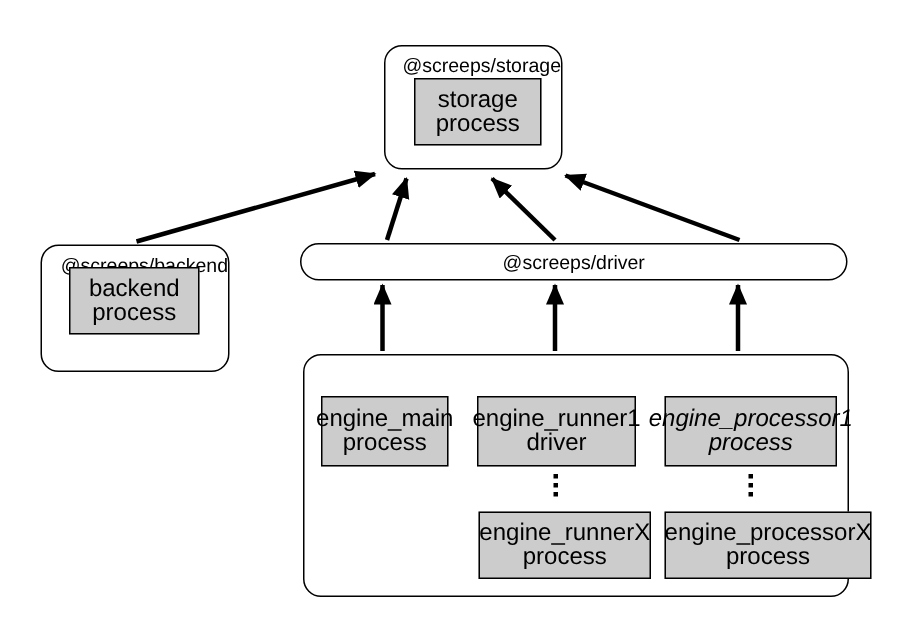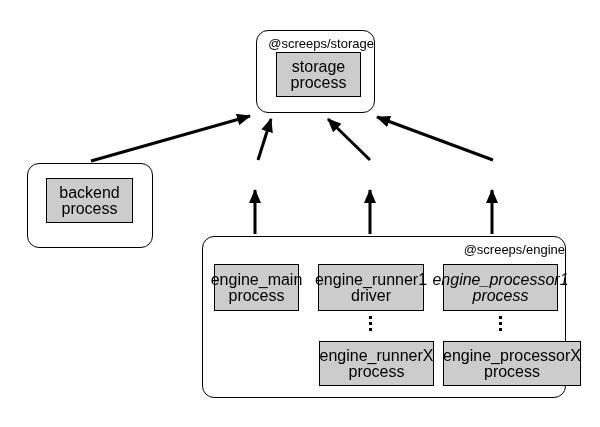--- a/index.html
+++ b/index.html
@@ -91,27 +91,30 @@
       <line x1="492" y1="234" x2="492" y2="190" stroke="#000000" stroke-width="3" marker-end="url(#arrowhead)"></line>
     </svg>
 
   <div class="group" style="left:256px; top:30px; width:119px; height:83px;">
     <div class="group-label">@screeps/storage</div>
     <div class="process" style="left:19px; top:21px; width:85px; height:45px;">storage
 process</div>
   </div>
 
   <div class="group" style="left:27px; top:163px; width:126px; height:85px;">
+    <div class="group-label">@screeps/backend</div>
     <div class="process" style="left:18px; top:14px; width:87px; height:45px;">backend
 process</div>
   </div>
 
+  <div class="pill" style="left:200px; top:162px; width:365px; height:25px;">
+    <span>@screeps/driver</span>
+  </div>
 
   <div class="group" style="left:202px; top:236px; width:364px; height:162px;">
-    <div class="group-label">@screeps/engine</div>
 
     <div class="process" style="left:11px; top:27px; width:85px; height:47px;">engine_main
 process</div>
 
     <div class="process" style="left:115px; top:27px; width:106px; height:47px;">engine_runner1
 driver</div>
 
     <div class="process" style="left:240px; top:27px; width:115px; height:47px;font-style:italic;">engine_processor1
 process</div>
 

